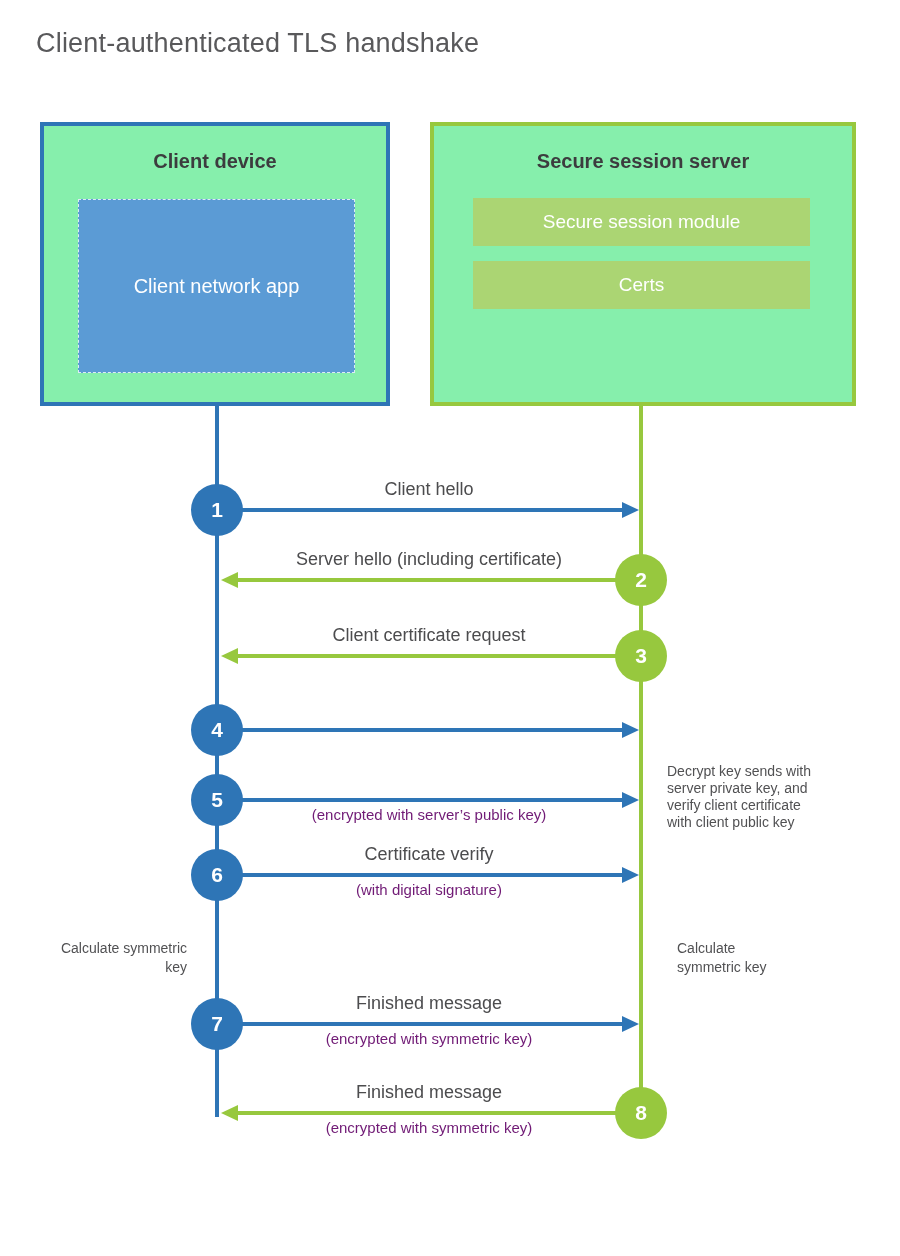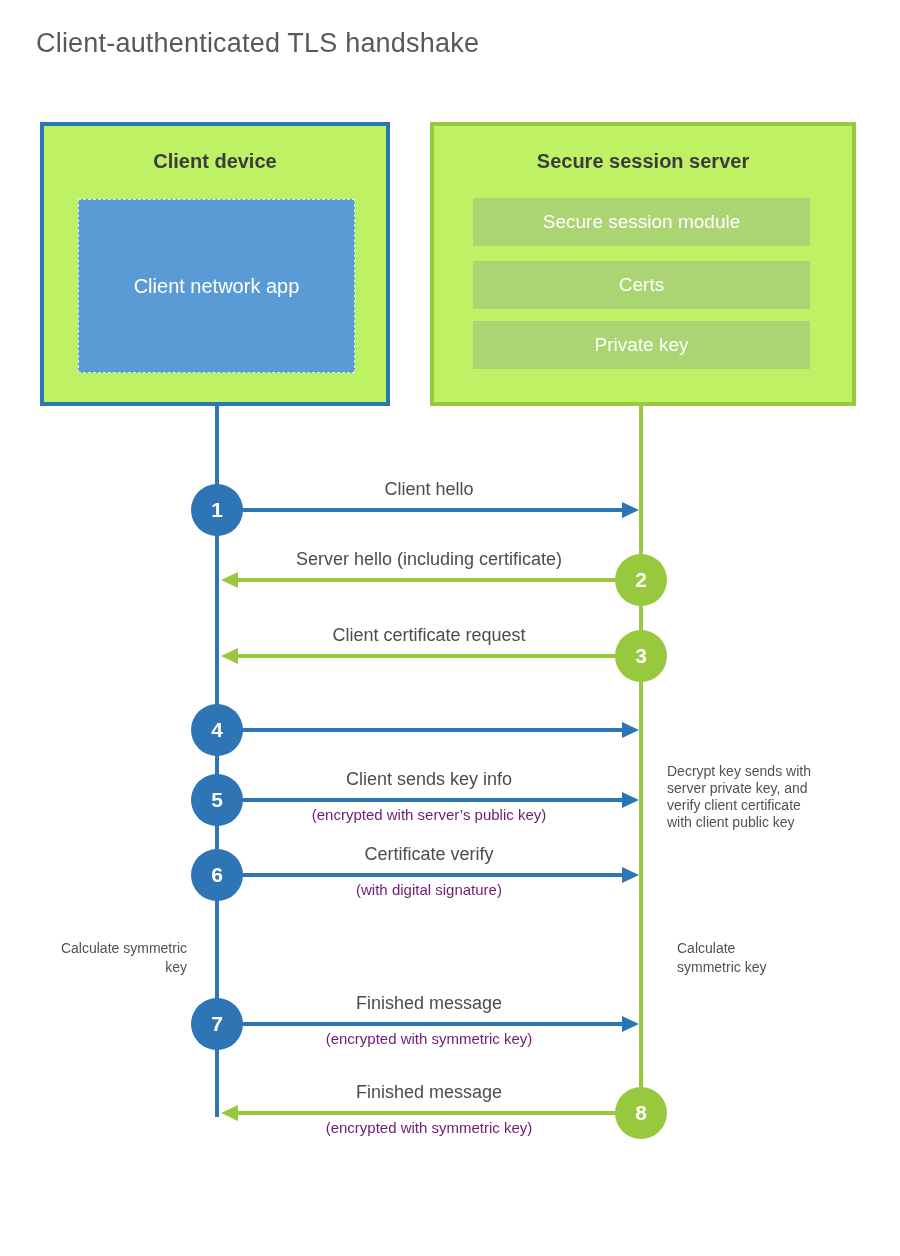--- a/index.html
+++ b/index.html
@@ -7,21 +7,21 @@
     position:relative;width:900px;height:1256px;background:#ffffff;overflow:hidden;
     font-family:"Liberation Sans","DejaVu Sans",sans-serif;
     text-decoration:underline;
   }
   
   .main-title{
     position:absolute;left:36px;top:28px;margin:0;
     font-size:27px;font-weight:300;color:#59595b;letter-spacing:.2px;
   }
   
-  .actor-box{position:absolute;top:122px;height:284px;background:#bef264;box-sizing:border-box;}
+  .actor-box{position:absolute;top:122px;height:284px;background:#86efac;box-sizing:border-box;}
   .client-box{left:40px;width:350px;border:4px solid var(--blue);}
   .server-box{left:430px;width:426px;border:4px solid var(--green);}
   .actor-title{margin:24px 0 0;text-align:center;font-size:20px;font-weight:700;color:#3c3c3e;}
   .app-box{
     position:absolute;left:34px;top:73px;width:277px;height:174px;
     background:var(--blue-fill);border:1px dashed rgba(255,255,255,.8);box-sizing:border-box;
     display:flex;align-items:center;justify-content:center;text-align:center;
     color:#fff;font-size:20px;line-height:1.45;padding:0 43px;
   }
   .module-bar{
@@ -89,44 +89,40 @@
   </div>
 
   <div class="actor-box server-box">
     <h2 class="actor-title">Secure session server</h2>
     <div class="module-bar m1">
       <span>Certs</span>
     </div>
     <div class="module-bar m0">
       <span>Secure session module</span>
     </div>
-    <div class="module-bar m2">
-      <span>Private key</span>
-    </div>
   </div>
 
   <div class="lifeline blue"></div>
   <div class="lifeline green"></div>
 
   <div class="msg-label" style="top:479px">Client hello</div>
   <div class="msg-arrow dir-right c-blue" style="top:508px"></div>
   <div class="node c-blue" style="top:484px">1</div>
 
   <div class="msg-label" style="top:549px">Server hello (including certificate)</div>
   <div class="msg-arrow dir-left c-green" style="top:578px"></div>
   <div class="node c-green" style="top:554px">2</div>
 
   <div class="msg-label" style="top:625px">Client certificate request</div>
   <div class="msg-arrow dir-left c-green" style="top:654px"></div>
   <div class="node c-green" style="top:630px">3</div>
 
   <div class="msg-arrow dir-right c-blue" style="top:728px"></div>
   <div class="node c-blue" style="top:704px">4</div>
 
-  <div class="msg-label" style="top:769px">Client sends key info</div>
   <div class="msg-arrow dir-right c-blue" style="top:798px"></div>
   <div class="msg-sub" style="top:806px">(encrypted with server’s public key)</div>
   <div class="node c-blue" style="top:774px">5</div>
 
   <div class="msg-label" style="top:844px">Certificate verify</div>
   <div class="msg-arrow dir-right c-blue" style="top:873px"></div>
   <div class="msg-sub" style="top:881px">(with digital signature)</div>
   <div class="node c-blue" style="top:849px">6</div>
 
   <div class="side-note note-decrypt">Decrypt key sends with server private key, and verify client certificate with client public key</div>

